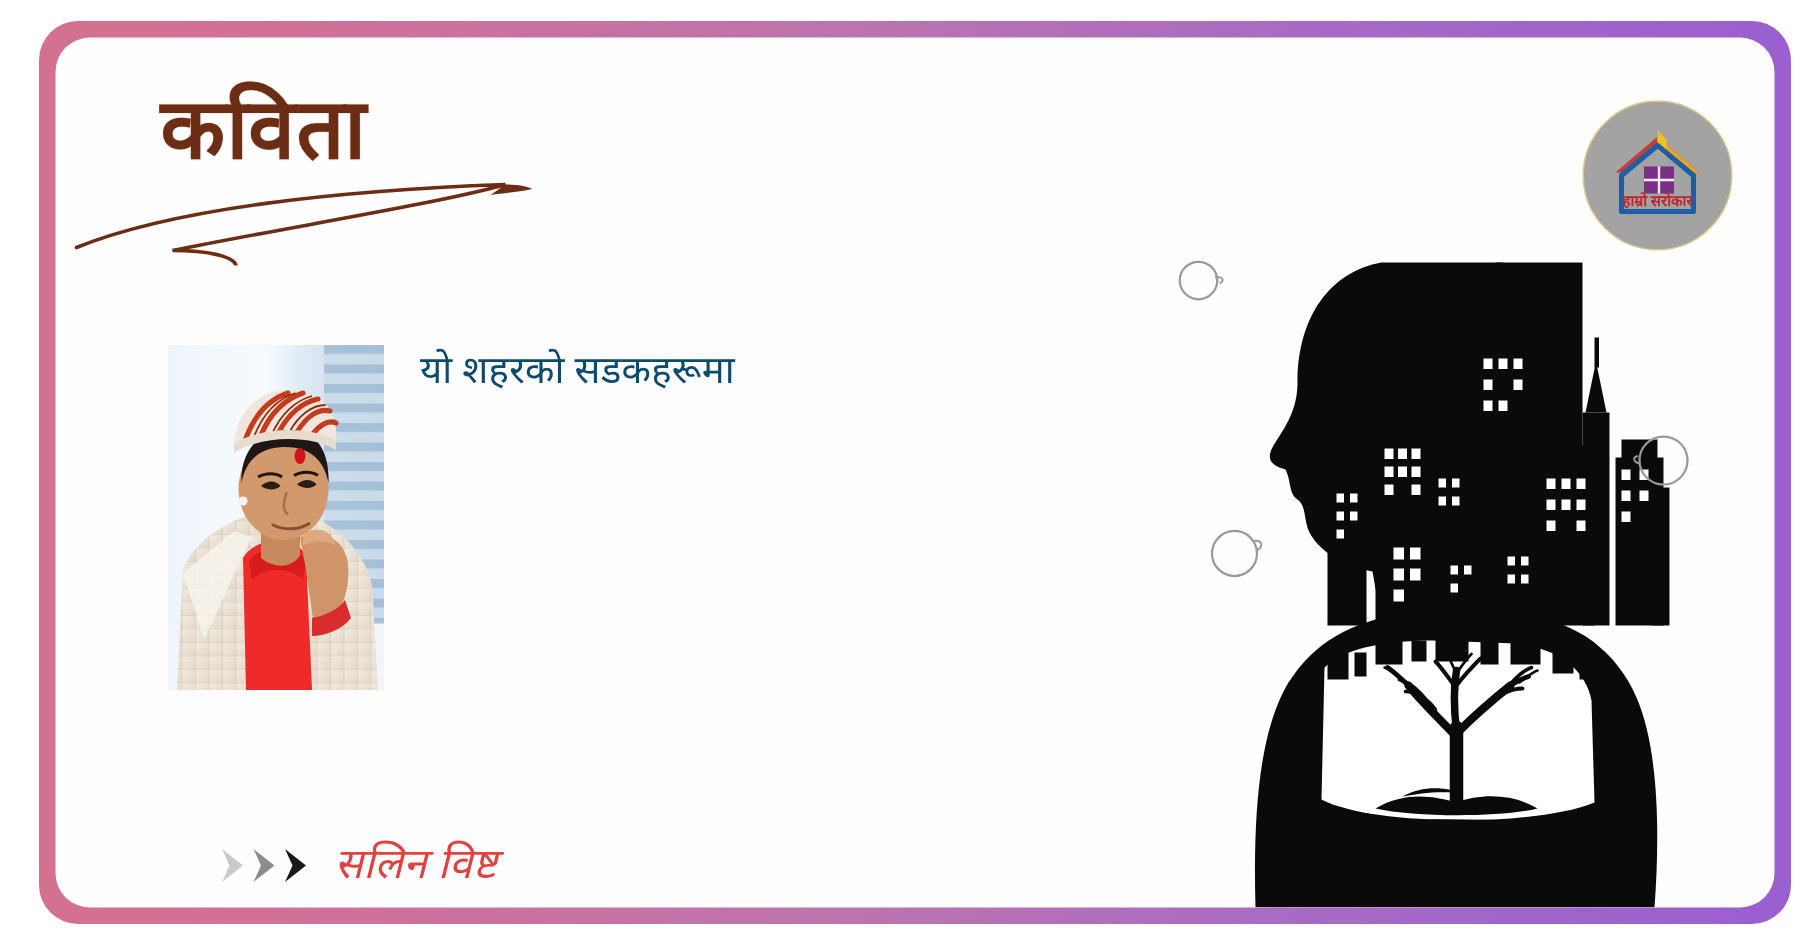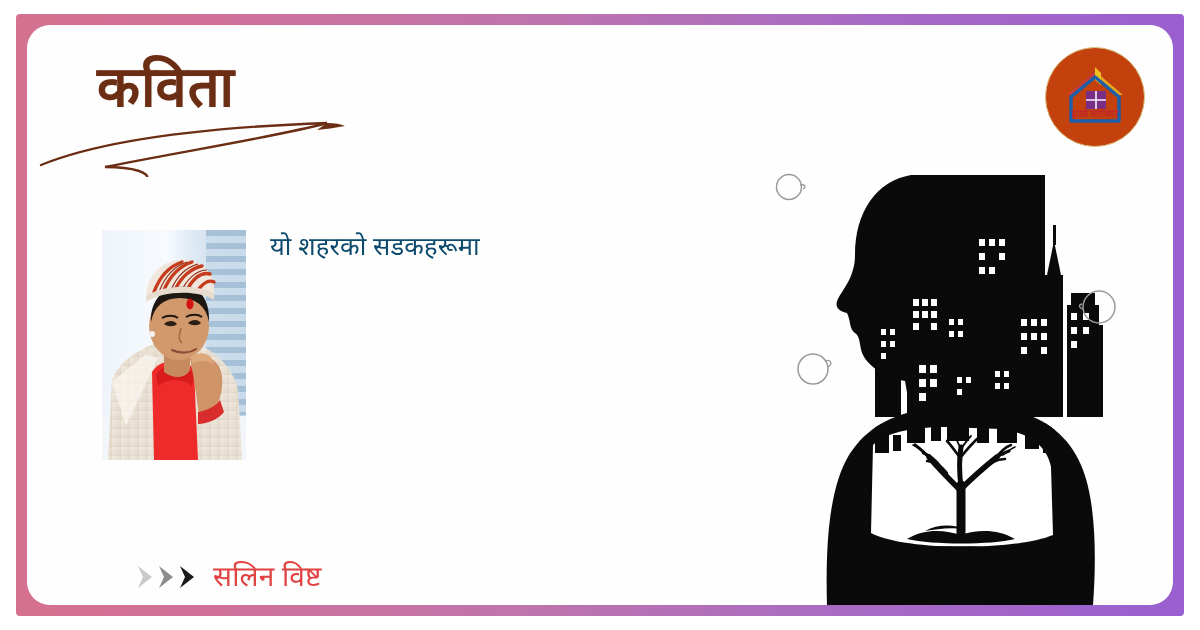--- a/index.html
+++ b/index.html
@@ -15,25 +15,26 @@
     position:relative;
     width:1200px;height:630px;
     background:#ffffff;
     box-sizing:border-box;
     padding:14px 16px;
   }
   #frame{
     position:relative;
     width:100%;height:100%;
     box-sizing:border-box;
-    border-radius:4px;
+    border-radius:26px;
     background:#ffffff;
     padding:11px;
     background-image:linear-gradient(90deg,#d4718f 0%,#d0719a 18%,#bd74ad 45%,#a86bc4 72%,#9a5fd0 100%);
     overflow:hidden;
+    margin-left:10px;
   }
   #canvas{
     position:relative;
     width:100%;height:100%;
     border-radius:23px;
     background:#fffefe;
     overflow:hidden;
   }
 
   
@@ -49,24 +50,24 @@
     line-height:1;
     text-shadow:0 0 1px rgba(107,45,20,.35);
   }
   .title-swash{
     position:absolute;left:-62px;top:62px;width:330px;height:56px;
     pointer-events:none;
   }
 
   
   #logo{
-    position:absolute;right:28px;top:22px;
+    position:absolute;right:28px;top:42px;
     width:98px;height:98px;border-radius:50%;
     border:1.6px solid #d9c58a;
-    background:#c2410c;
+    background:#a3a3a3;
     display:flex;align-items:center;justify-content:center;
   }
   #logo svg{display:block}
 
   
   #photo{
     position:absolute;left:75px;top:205px;
     width:144px;height:230px;
     overflow:hidden;
     background:#eaf1f8;
@@ -82,21 +83,21 @@
     line-height:52px;
     font-weight:400;
     letter-spacing:.2px;
     white-space:nowrap;
   }
   #poem .line{display:block;}
 
   
   #author-row{
     position:absolute;left:108px;top:538px;
-    display:flex;align-items:center;gap:16px;
+    display:flex;align-items:center;gap:16px;font-style:italic;
   }
   .chevrons{display:flex;align-items:center;gap:1px;}
   .chev{display:block}
   #author-name{
     font-family:"Liberation Serif", serif;
     font-size:28px;
     color:#e04141;
     letter-spacing:.3px;
     line-height:1;
   }

